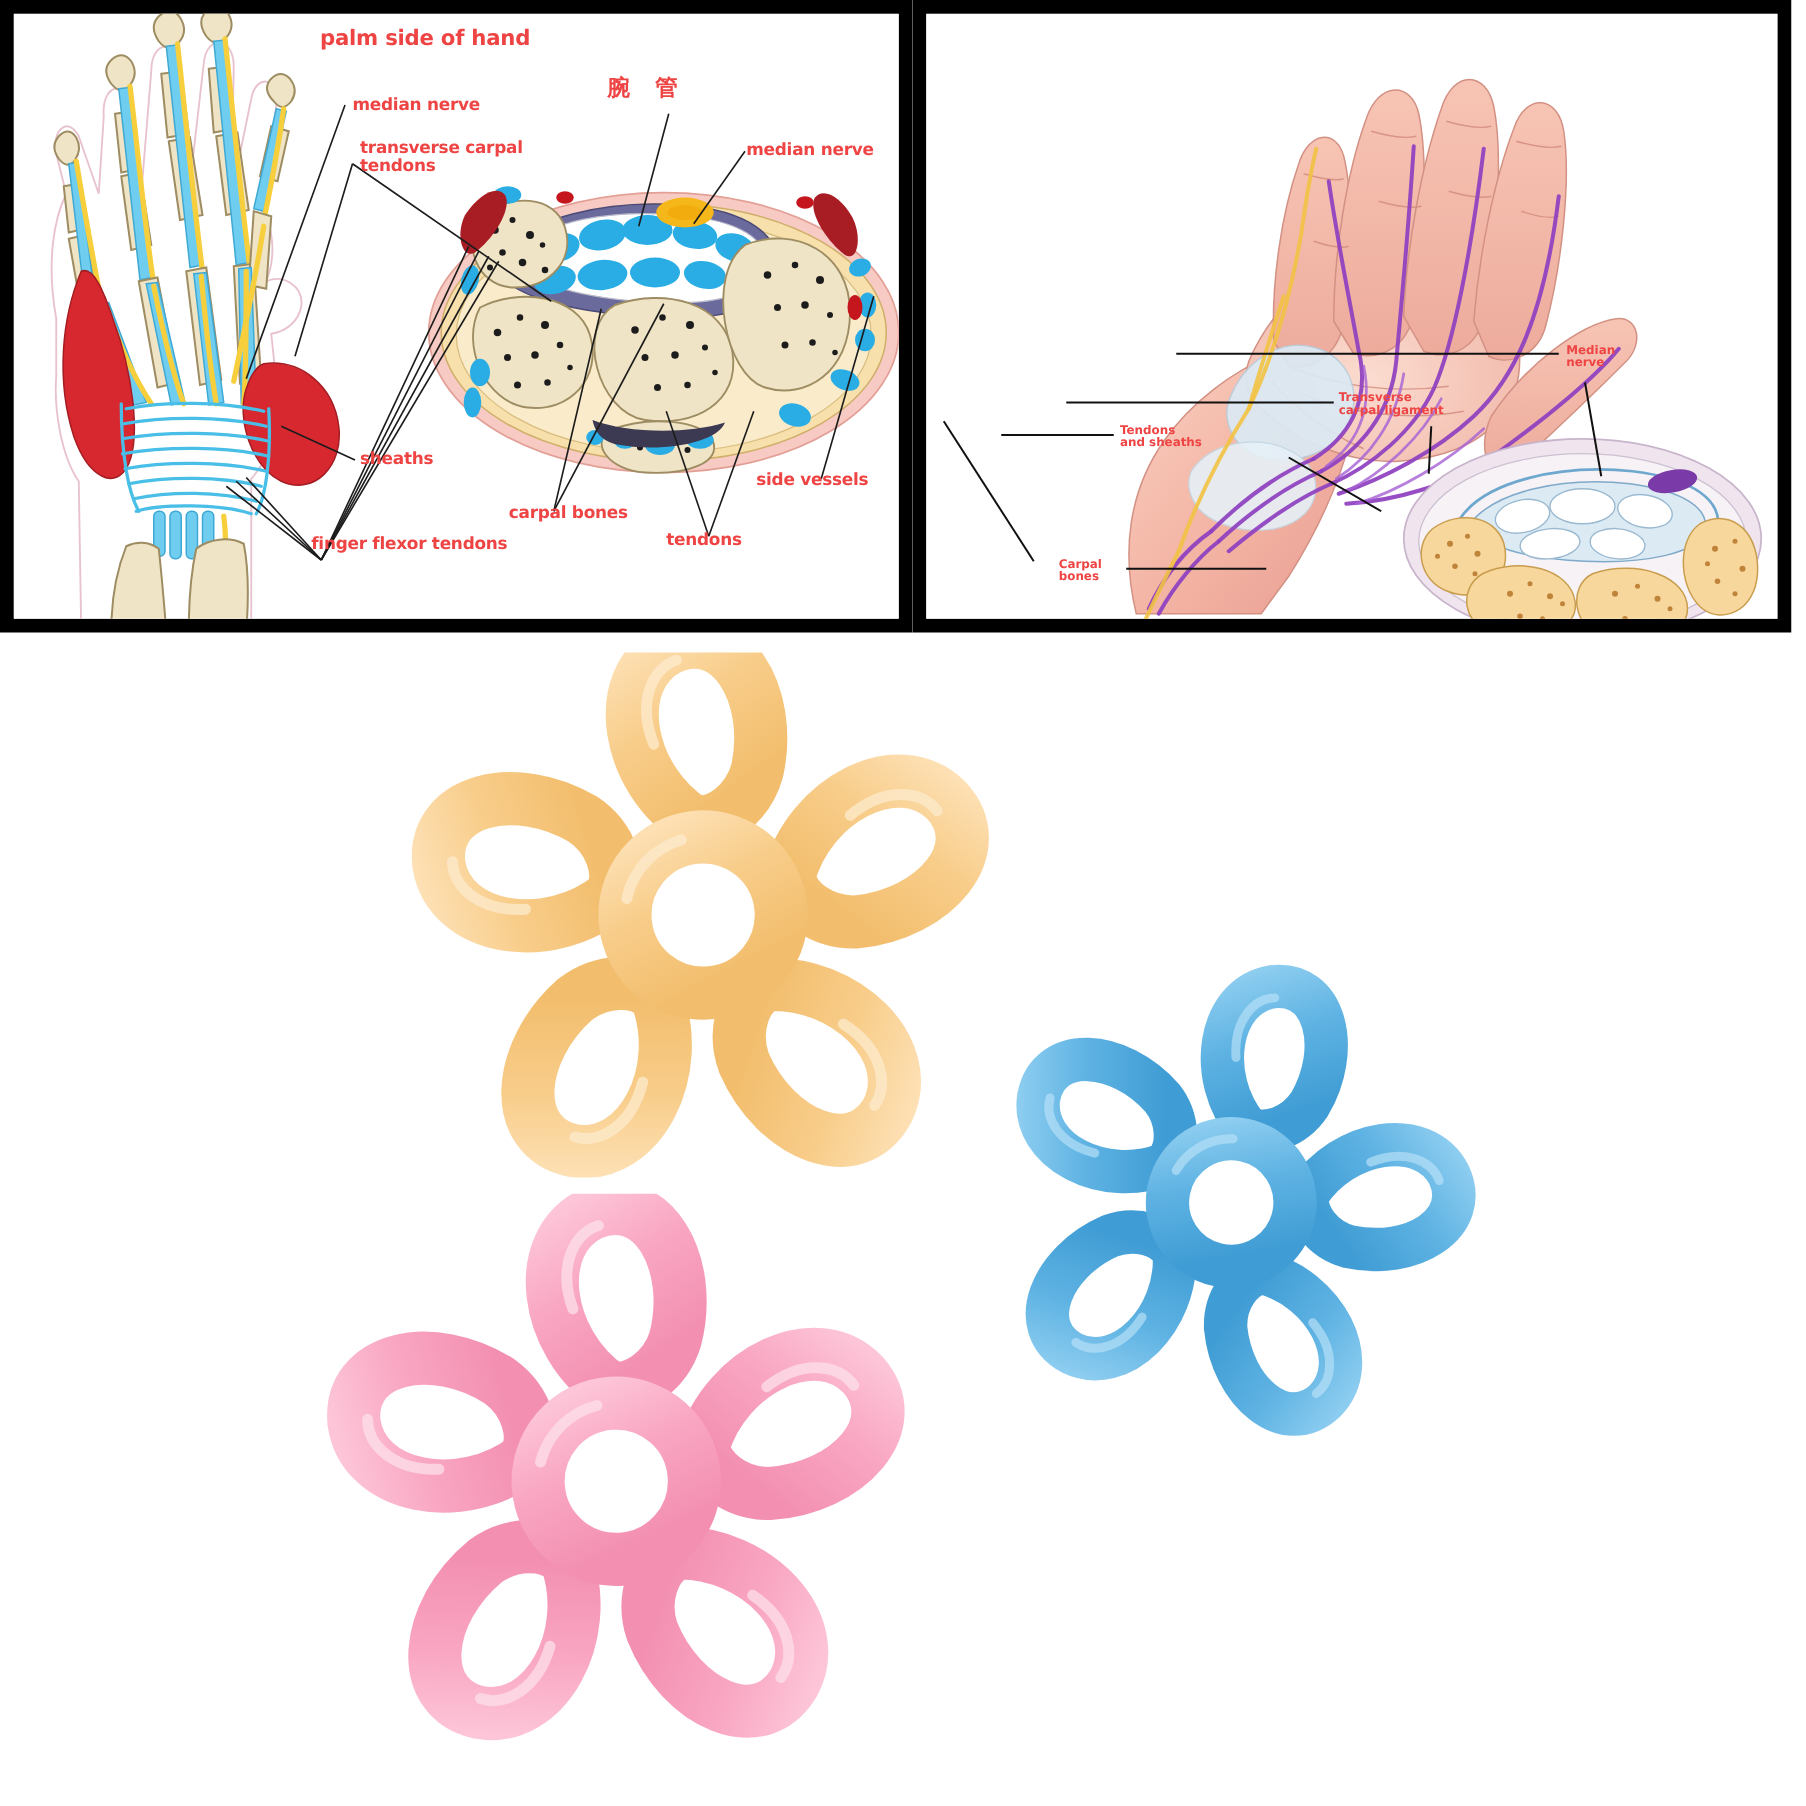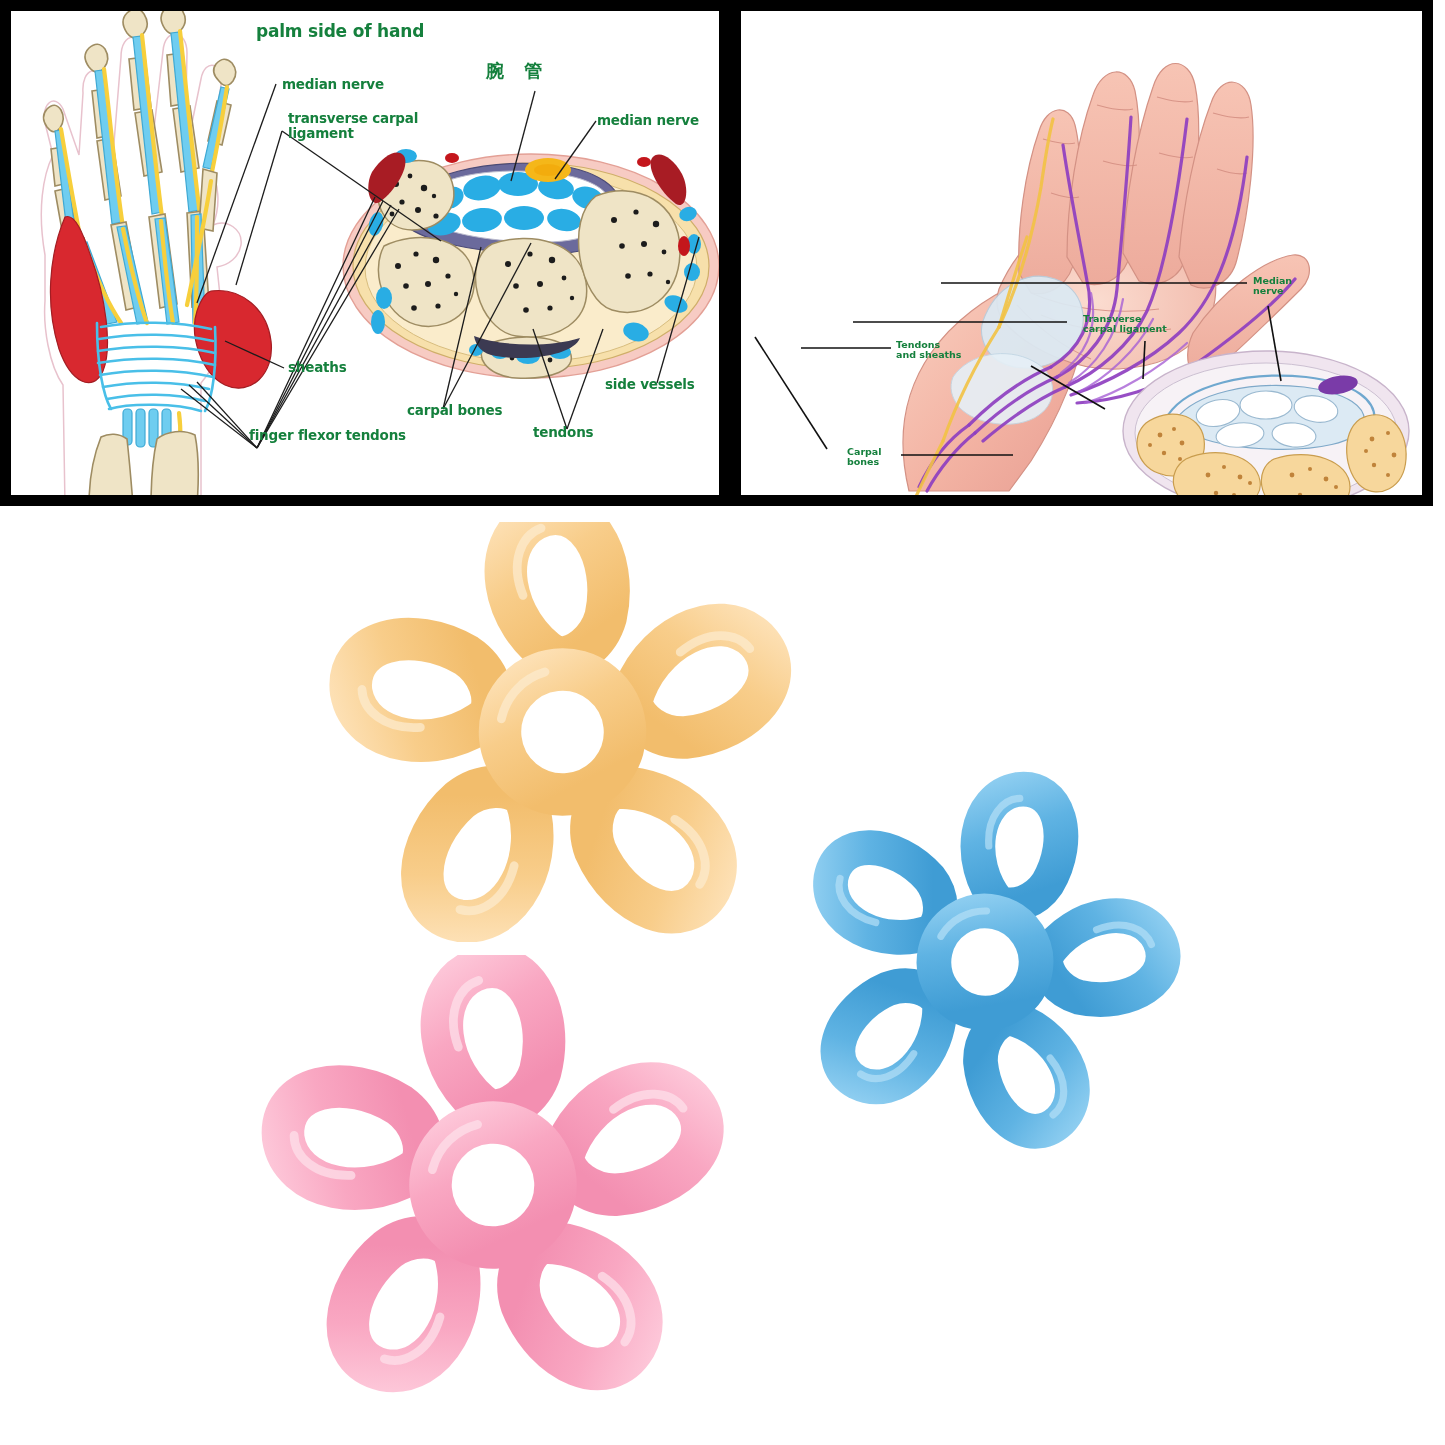--- a/index.html
+++ b/index.html
@@ -23,21 +23,21 @@
     overflow:hidden;
   }
   #panel-left  { left:0px;   top:0px; width:730px; height:506px; }
   #panel-right { left:730px; top:0px; width:703px; height:506px; }
 
   .panel-inner { position:absolute; inset:0; background:#fff; }
 
   
   .lbl {
     position:absolute;
-    color:#15803d;
+    color:#ef4444;
     font-family:"DejaVu Sans", sans-serif;
     font-weight:700;
     white-space:pre-line;
     letter-spacing:-0.2px;
     line-height:1.08;
   }
   .lbl.small { font-size:13.5px; }
   .lbl.tiny  { font-size:9.5px; font-weight:600; letter-spacing:0px; }
   .lbl.title { font-size:17px; font-weight:700; }
   .lbl.cjk   { font-size:18px; font-weight:700; letter-spacing:7px;
@@ -316,21 +316,21 @@
         </g>
       </svg>
 
       <div class="lbl title" style="left:245px; top:11px;">palm side of hand</div>
 
       <div class="lbl cjk" style="left:475px; top:50px;">腕 管</div>
 
       <div class="lbl small" style="left:271px; top:66px;">median nerve</div>
 
       <div class="lbl small" style="left:277px; top:100px;">transverse carpal
-ligament</div>
+tendons</div>
 
       <div class="lbl small" style="left:586px; top:102px;">median nerve</div>
 
       <div class="lbl small" style="left:277px; top:349px;">sheaths</div>
 
       <div class="lbl small" style="left:396px; top:392px;">carpal bones</div>
 
       <div class="lbl small" style="left:522px; top:414px;">tendons</div>
 
       <div class="lbl small" style="left:594px; top:366px;">side vessels</div>
@@ -505,21 +505,21 @@
           <path d="M290,355 L364,398"></path>
 
           <path d="M14,326 L86,438"></path>
           <path d="M160,444 L272,444"></path>
         </g>
       </svg>
 
       <div class="lbl tiny" style="left:512px; top:265px;">Median
 nerve</div>
 
-      <div class="lbl tiny" style="left:330px; top:303px;margin-left:12px;">Transverse
+      <div class="lbl tiny" style="left:330px; top:303px;">Transverse
 carpal ligament</div>
 
       <div class="lbl tiny" style="left:155px; top:329px;">Tendons
 and sheaths</div>
 
       <div class="lbl tiny" style="left:106px; top:436px;">Carpal
 bones</div>
 
     </div>
   </div>

